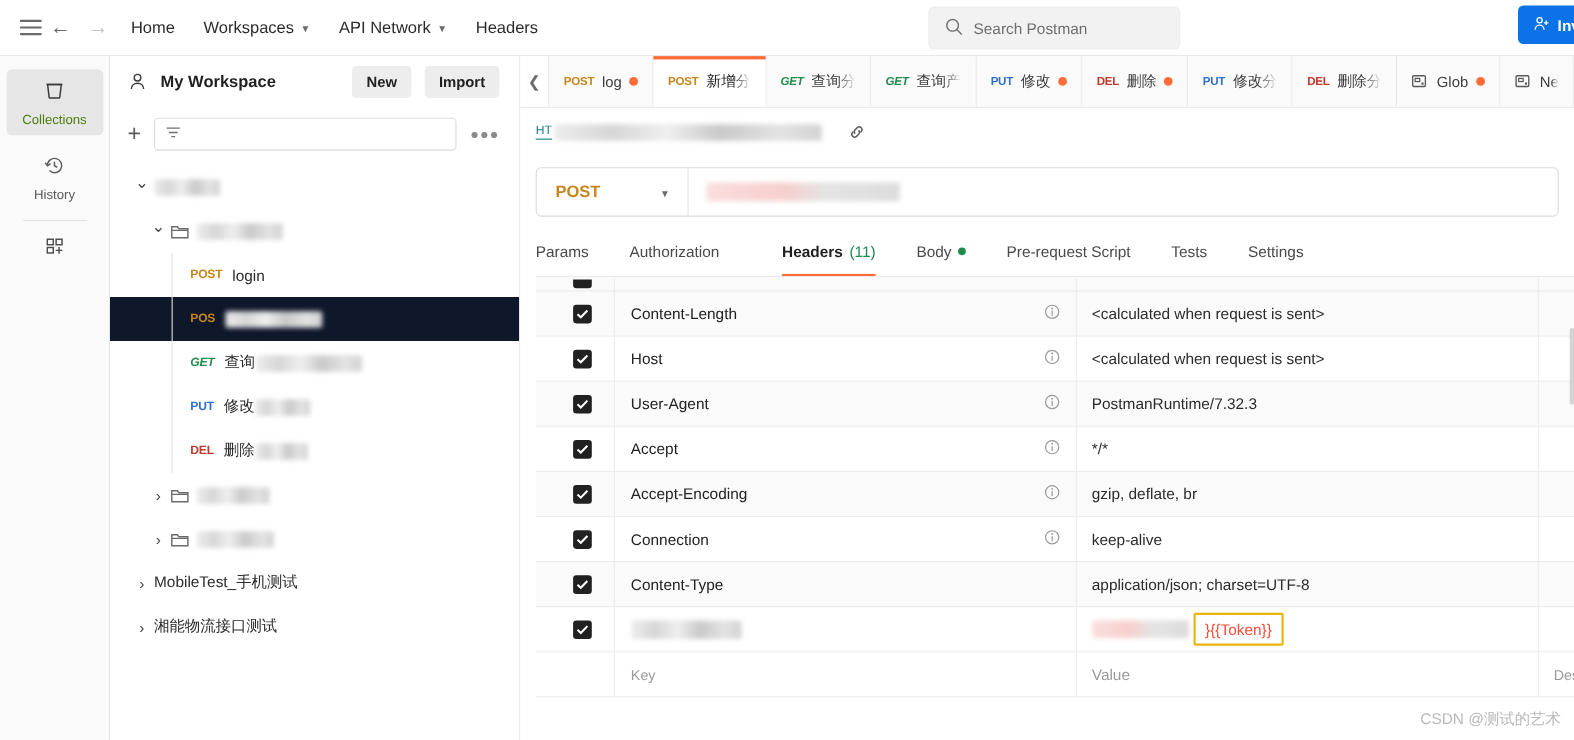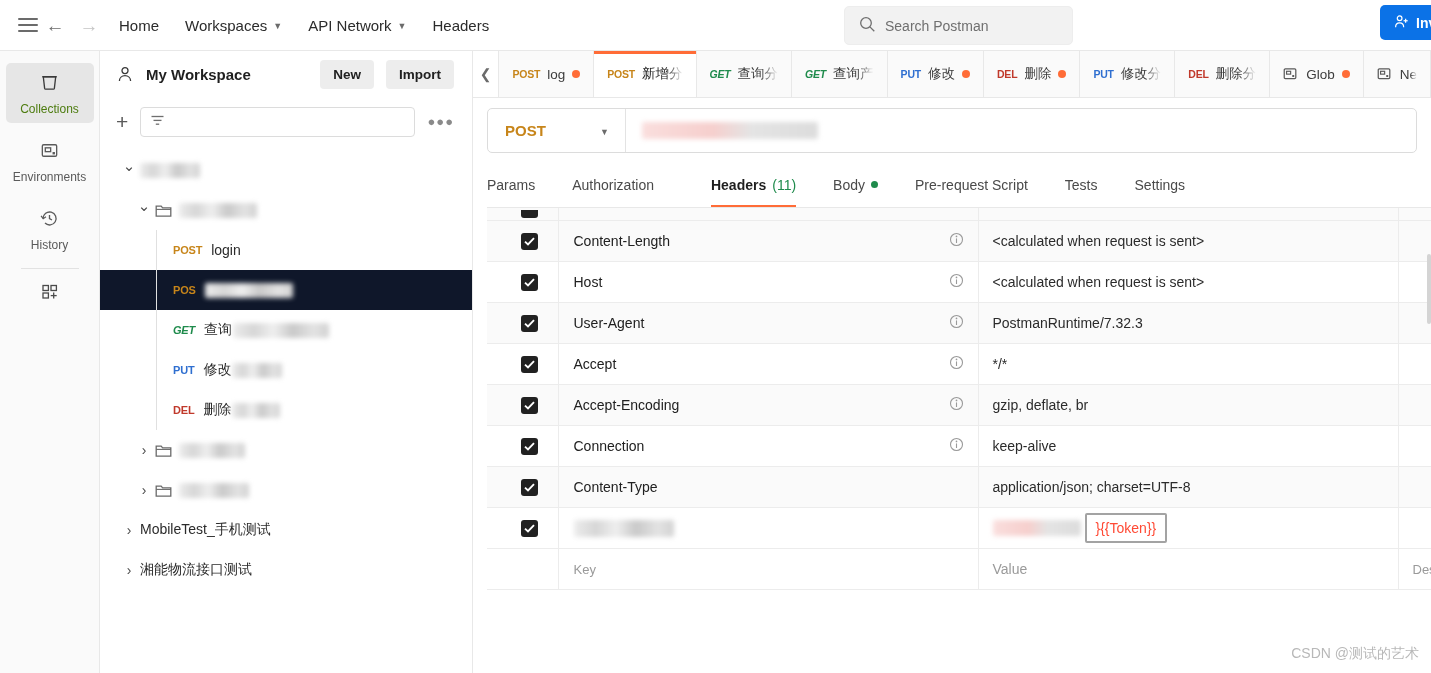--- a/index.html
+++ b/index.html
@@ -157,21 +157,21 @@
     background: #212121; display: flex; align-items: center; justify-content: center;
     cursor: pointer;
   }
   .chk svg { display: block; }
   .keyrow-inner { display: flex; align-items: center; height: 100%; padding-left: 13px; }
   .info-i { margin-left: auto; margin-right: 12px; color: #9a9a9a; flex: 0 0 auto; }
   .valcell { padding-left: 12px !important; font-size: 14px; color: #2b2b2b; }
   .placeholder { color: #9a9a9a; }
   .tokenbox {
     display: inline-flex; align-items: center; justify-content: center;
-    border: 2px solid #a3a3a3; color: #ff4a35; font-size: 14px;
+    border: 2px solid #eab308; color: #ff4a35; font-size: 14px;
     padding: 5px 9px; border-radius: 2px; background: #fff;
   }
   .valflex { display: flex; align-items: center; gap: 4px; padding-left: 12px; }
 
   .watermark {
     position: absolute; right: 12px; bottom: 10px;
     color: #b8b8b8; font-size: 14px; white-space: nowrap; pointer-events: none;
   }
   .scrollthumb { position: absolute; right: 0; top: 46px; width: 4px; height: 70px; background: #d4d4d4; border-radius: 2px; }
 </style>
@@ -231,30 +231,20 @@
 
     <div class="rail">
       <div class="rail-item active">
         <span>
           <svg width="21" height="21" viewBox="0 0 22 22">
               <path d="M4.5 5h13l-1.4 12.2a1 1 0 0 1-1 .8H6.9a1 1 0 0 1-1-.8L4.5 5z" fill="none" stroke="#3a3a3a" stroke-width="1.4"></path>
               <line x1="3.4" y1="5" x2="18.6" y2="5" stroke="#3a3a3a" stroke-width="1.4"></line>
             </svg>
         </span>
         <span>Collections</span>
-      </div>
-      <div class="rail-item">
-        <span>
-          <svg width="21" height="21" viewBox="0 0 22 22">
-              <rect x="3.5" y="5" width="15" height="12" rx="1.4" fill="none" stroke="#5a5a5a" stroke-width="1.4"></rect>
-              <rect x="6.6" y="8.2" width="5.6" height="4" fill="none" stroke="#5a5a5a" stroke-width="1.4"></rect>
-              <rect x="14.2" y="12.6" width="2.5" height="2.5" fill="#5a5a5a"></rect>
-            </svg>
-        </span>
-        <span>Environments</span>
       </div>
       <div class="rail-item">
         <span>
           <svg width="21" height="21" viewBox="0 0 22 22">
               <path d="M4.3 11a6.8 6.8 0 1 1 2 4.8" fill="none" stroke="#5a5a5a" stroke-width="1.4"></path>
               <polyline points="2.2,8.3 4.4,11.2 7.3,9.2" fill="none" stroke="#5a5a5a" stroke-width="1.4"></polyline>
               <polyline points="11,7.4 11,11.2 13.6,12.6" fill="none" stroke="#5a5a5a" stroke-width="1.4"></polyline>
             </svg>
         </span>
         <span>History</span>
@@ -440,20 +430,30 @@
                 <rect x="4" y="4.4" width="4.6" height="3.2" fill="none" stroke="#5a5a5a" stroke-width="1.3"></rect>
                 <rect x="10.4" y="8.6" width="2.2" height="2.2" fill="#5a5a5a"></rect>
               </svg>
             </span>
             <span class="tt fademask">Ne</span>
           </div>
         </div>
 
       <div class="reqwrap">
 
+        <div class="breadcrumb">
+          <span class="bc-html">HT</span>
+          <span class="blur" style="width:243px;height:15px;margin-left:-8px;"></span>
+          <span style="margin-left:14px;display:flex;">
+            <svg width="16" height="16" viewBox="0 0 16 16">
+                <path d="M6.4 9.6a2.6 2.6 0 0 1 0-3.6l2.2-2.2a2.6 2.6 0 0 1 3.6 3.6l-1 1" fill="none" stroke="#5a5a5a" stroke-width="1.3"></path>
+                <path d="M9.6 6.4a2.6 2.6 0 0 1 0 3.6l-2.2 2.2a2.6 2.6 0 0 1-3.6-3.6l1-1" fill="none" stroke="#5a5a5a" stroke-width="1.3"></path>
+              </svg>
+          </span>
+        </div>
 
         <div class="urlrow">
           <div class="methodsel">
             <span class="mv">POST</span>
             <span class="caret">▼</span>
           </div>
           <div class="urlfield">
             <span class="blur pink" style="width:176px;height:17px;"></span>
           </div>
         </div>

